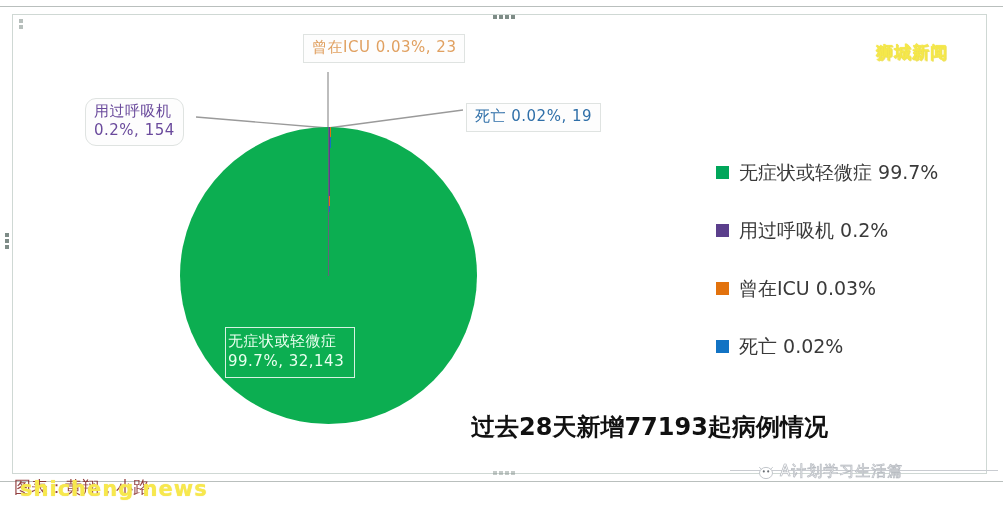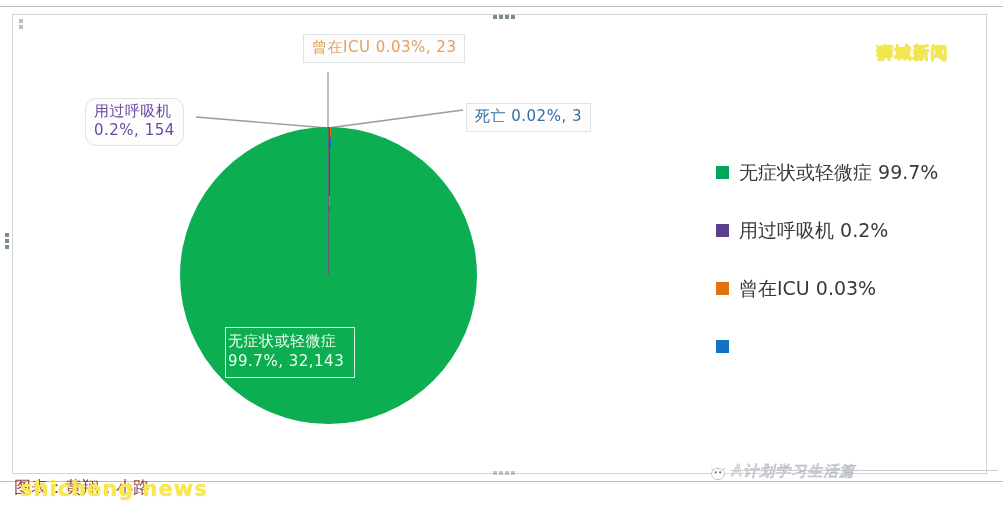--- a/index.html
+++ b/index.html
@@ -106,21 +106,21 @@
     opacity:.85;
   }
   #credit-yellow{
     position:absolute;left:6px;top:1px;font-size:21px;font-weight:bold;
     color:#f7e84d;letter-spacing:1px;
     font-family:"DejaVu Sans","Liberation Sans",sans-serif;white-space:nowrap;
     text-shadow:0 0 1px #efe06a;
   }
 
   #wm-bottomright{
-    position:absolute;left:708px;top:462px;display:flex;align-items:flex-end;font-style:italic;
+    position:absolute;left:756px;top:462px;display:flex;align-items:center;
   }
   #wm-bottomright .wm-face{
     width:20px;height:16px;margin-right:4px;flex:0 0 20px;
   }
   #wm-bottomright .wm-text{
     font-size:15px;color:#ffffff;letter-spacing:1px;white-space:nowrap;
     font-family:"DejaVu Sans","Liberation Sans",sans-serif;
     -webkit-text-stroke:.7px #b8bcc2;
     text-shadow:0 0 1px #c5c9cf;
   }
@@ -176,21 +176,21 @@
   <div class="callout" id="label-icu">
     <span class="cl-l1">曾在ICU 0.03%,  23</span>
   </div>
 
   <div class="callout" id="label-vent">
     <span class="cl-l1">用过呼吸机</span>
     <span class="cl-l2">0.2%,  154</span>
   </div>
 
   <div class="callout" id="label-death">
-    <span class="cl-l1">死亡 0.02%,  3</span>
+    <span class="cl-l1">死亡 0.02%,  19</span>
   </div>
 
   <div id="label-mild">
     <span class="cl-l1">无症状或轻微症</span>
     <span class="cl-l2">99.7%,  32,143</span>
   </div>
 
   <div id="legend">
     <div class="legend-row">
       <span class="legend-swatch" style="background:#00a65a;"></span>
@@ -199,23 +199,25 @@
     <div class="legend-row">
       <span class="legend-swatch" style="background:#5b3f8c;"></span>
       <span class="legend-text">用过呼吸机 0.2%</span>
     </div>
     <div class="legend-row">
       <span class="legend-swatch" style="background:#e2720d;"></span>
       <span class="legend-text">曾在ICU 0.03%</span>
     </div>
     <div class="legend-row">
       <span class="legend-swatch" style="background:#1273c4;"></span>
-    </div>
-  </div>
-
+      <span class="legend-text">死亡 0.02%</span>
+    </div>
+  </div>
+
+  <div id="chart-title">过去28天新增77193起病例情况</div>
 
   <div id="wm-topright">狮城新闻</div>
 
   <div id="credit-wrap">
     <span id="credit-dark">图表：黄翔，小路</span>
     <span id="credit-yellow">shicheng news</span>
   </div>
 
   <div id="wm-rule"></div>
   <div id="wm-bottomright">

